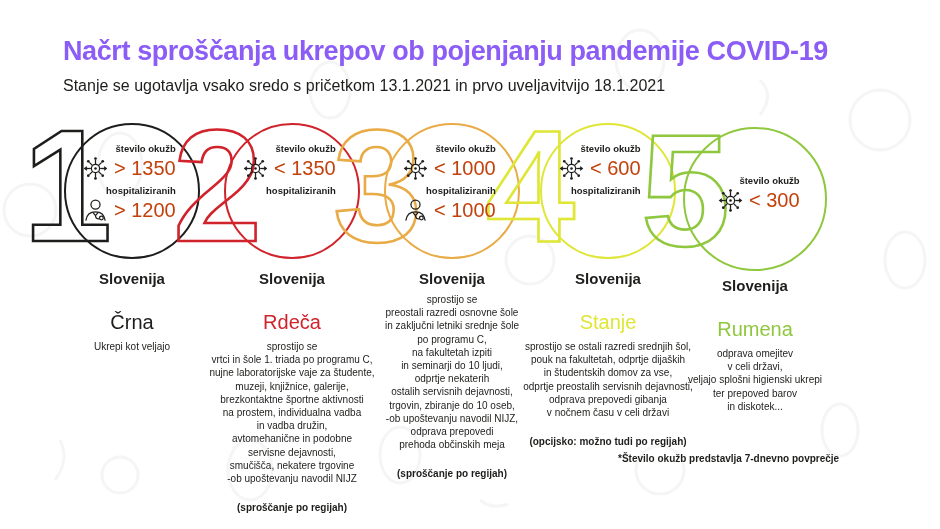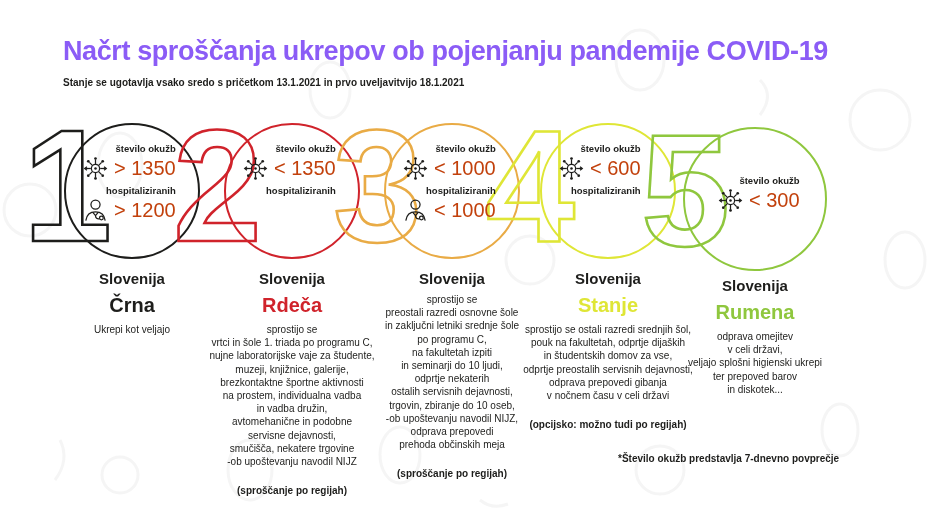--- a/index.html
+++ b/index.html
@@ -4,21 +4,21 @@
 <style>
   html,body { margin:0; padding:0; }
   body {
     width:940px; height:529px; position:relative; overflow:hidden;
     background:#ffffff; font-family:"Liberation Sans", sans-serif; color:#1d1d1b;
   }
   .bg-doodles { position:absolute; inset:0; pointer-events:none; }
 
   .header { position:absolute; left:63px; top:36px; }
   .title { font-size:27px; font-weight:800; letter-spacing:-0.4px; color:#8b5cf6; margin:0; }
-  .subtitle { font-size:10px; font-weight:700; margin-top:10px; color:#1d1d1b; }
+  .subtitle { font-size:16px; font-weight:400; margin-top:10px; color:#1d1d1b; }
 
   .phase { position:absolute; top:123px; width:220px; text-align:center; }
   .p1 { left:22px;  --c:#1d1d1b; }
   .p2 { left:182px; --c:#d0232b; }
   .p3 { left:342px; --c:#e9ab45; }
   .p4 { left:498px; --c:#dfe636; }
   .p5 { left:645px; --c:#8fc73e; }
 
   .num {
     position:absolute; top:-32px; z-index:2;
@@ -39,21 +39,21 @@
 
   .circle-content { position:absolute; left:60px; top:20px; text-align:right; z-index:3; }
   .p5 .circle-content { left:72px; top:52px; }
   .crit-label { font-size:9.5px; font-weight:600; color:#1d1d1b; margin:0 0 1px 4px; white-space:nowrap; }
   .crit-row { display:flex; align-items:center; gap:5px; margin-bottom:3px; }
   .crit-value { font-size:20px; font-weight:500; white-space:nowrap; color:#c2410c; }
   .crit-icon { flex:0 0 auto; }
 
   .region { font-size:15px; font-weight:700; margin-top:11px; color:#1d1d1b; }
   .p5 .region { margin-top:6px; }
-  .phase-name { font-size:20px; font-weight:700; color:var(--c); margin-top:7px; }
+  .phase-name { font-size:20px; font-weight:400; color:var(--c); margin-top:24px; }
   .desc { font-size:10px; font-weight:500; line-height:1.32; margin-top:6px; white-space:pre-line; color:#1d1d1b; }
   .desc-bold { font-size:10px; font-weight:800; line-height:1.32; margin-top:16px; white-space:pre-line; color:#1d1d1b; }
 
   .footnote { position:absolute; left:618px; top:453px; font-size:10px; font-weight:600; color:#1d1d1b; }
 </style>
 </head>
 <body>
 
 <svg class="bg-doodles" width="940" height="529" viewBox="0 0 940 529" fill="none" stroke="#ededed" stroke-width="3" opacity="0.55">
   <ellipse cx="120" cy="165" rx="22" ry="32"></ellipse>

